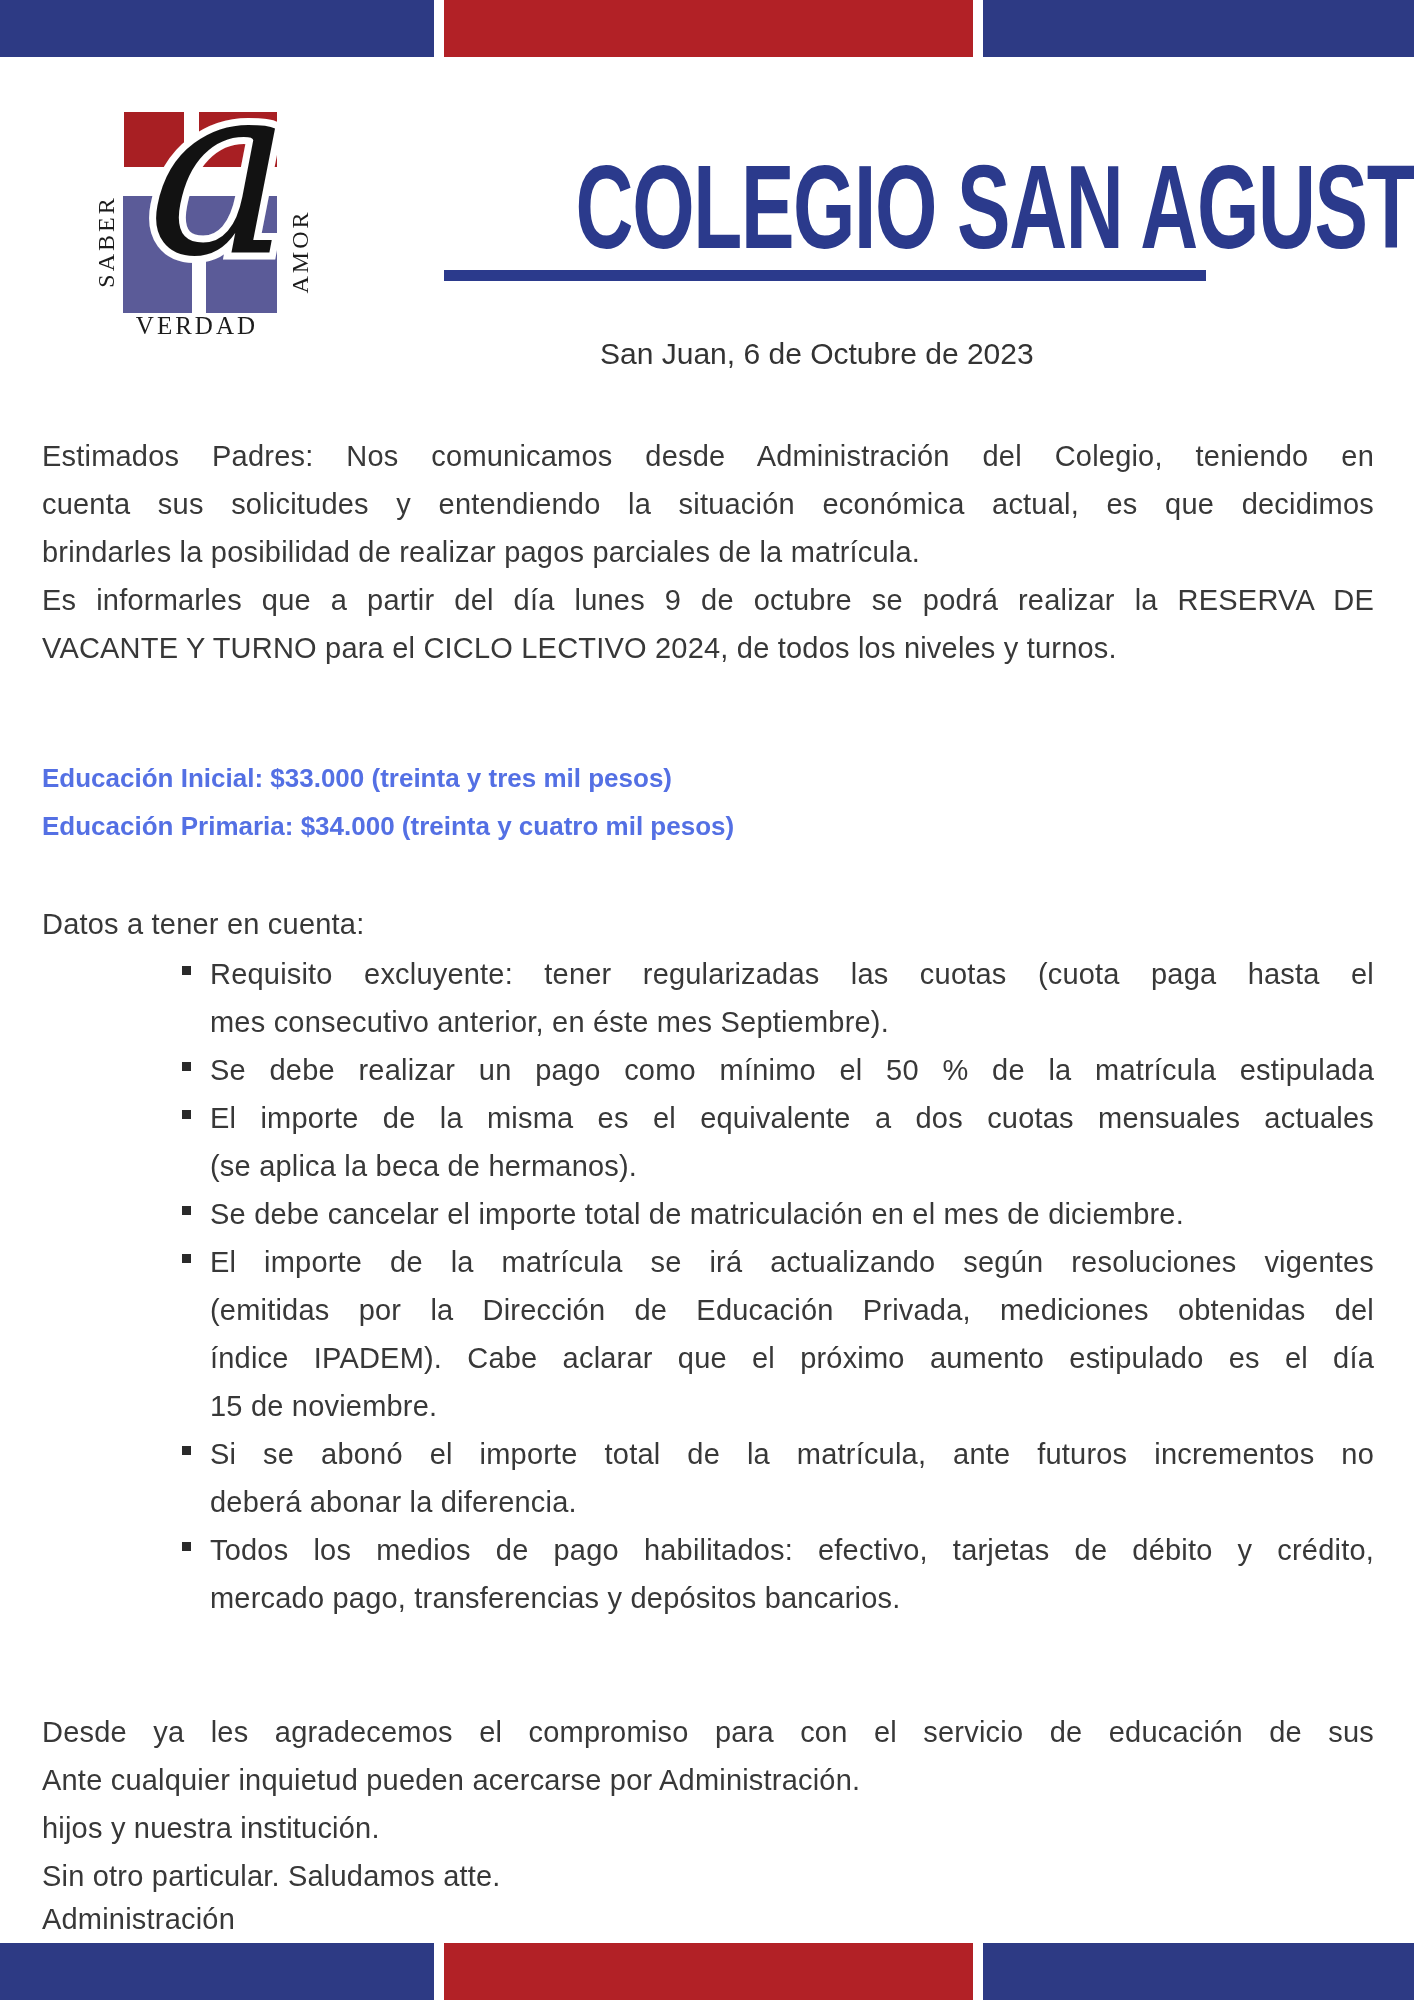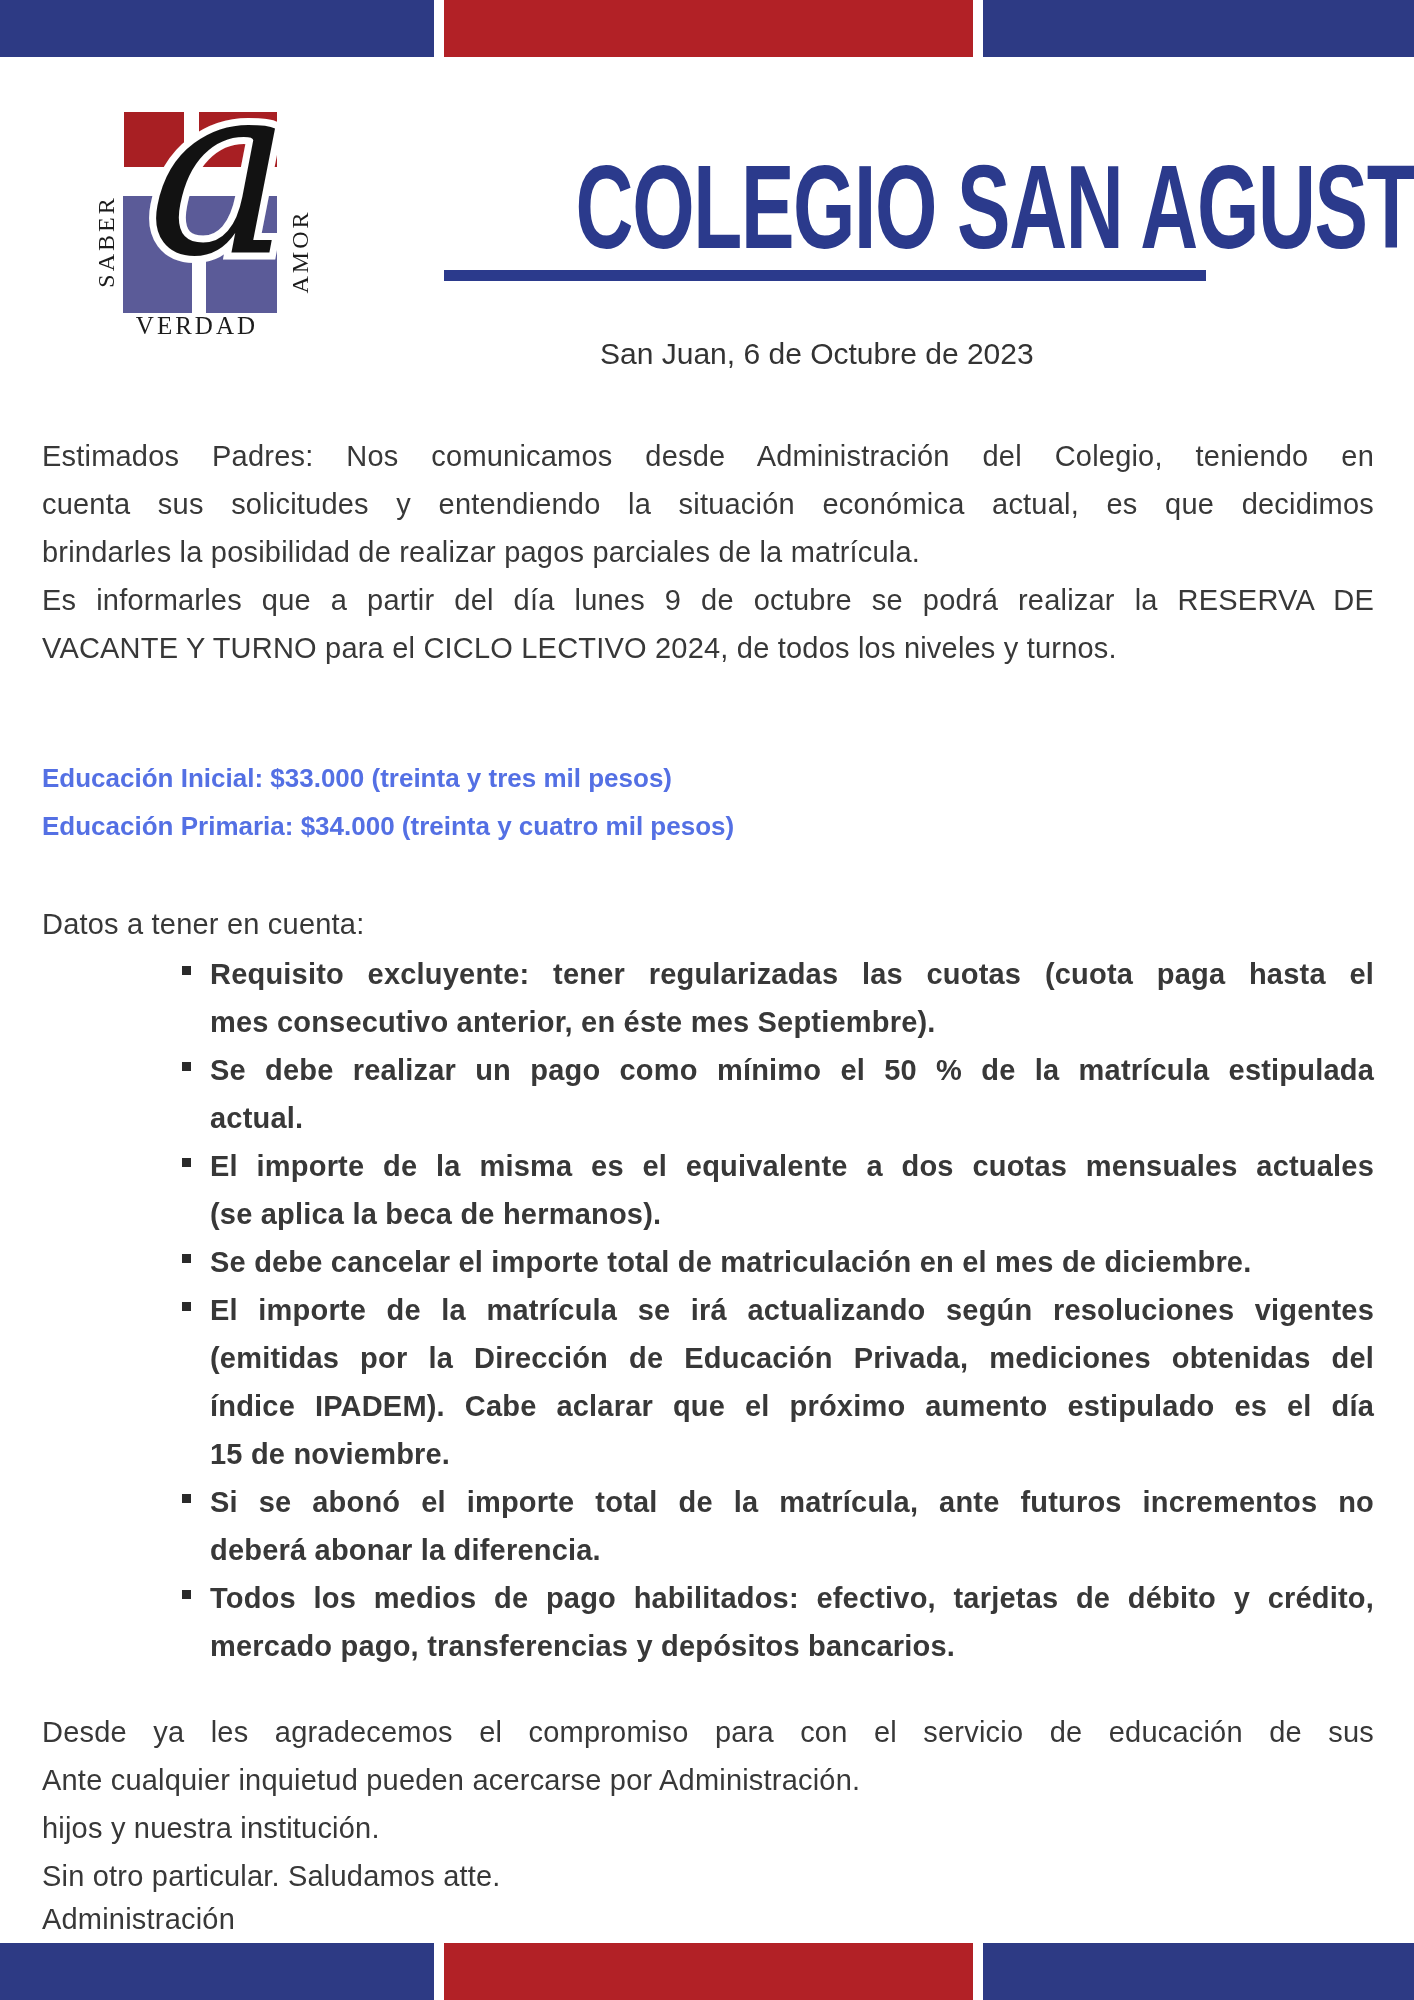--- a/index.html
+++ b/index.html
@@ -44,21 +44,21 @@
   
   .tblock{position:absolute;left:42px;width:1332px;font-size:29px;letter-spacing:0.2px;}
   .ln{height:48px;line-height:48px;white-space:nowrap;text-align:left;}
   .ln.j{white-space:normal;text-align:justify;text-align-last:justify;}
   .intro{top:432px;}
   .highlight{top:754px;color:#5470E4;font-weight:bold;font-size:26px;letter-spacing:0;}
   .datos{top:900px;}
   .closing{top:1708px;}
   .signature{top:1895px;text-align:right;}
   
-  .bullets{position:absolute;left:182px;top:950px;width:1192px;font-size:29px;letter-spacing:0.2px;font-weight:bold;}
+  .bullets{position:absolute;left:182px;top:950px;width:1192px;font-size:29px;letter-spacing:0.2px;}
   .bullet-item{position:relative;}
   .bullet-sq{position:absolute;left:0;top:16px;width:9px;height:9px;background:#2a2a2a;}
   .bullet-lines{margin-left:28px;}
 </style>
 </head>
 <body>
 
 <div class="page">
 
   <div class="stripe top seg-blue-l"></div>
@@ -105,21 +105,20 @@
       <span class="bullet-sq"></span>
       <div class="bullet-lines">
         <div class="ln j">Requisito excluyente: tener regularizadas las cuotas (cuota paga hasta el</div>
         <div class="ln">mes consecutivo anterior, en éste mes Septiembre).</div>
       </div>
     </div>
     <div class="bullet-item">
       <span class="bullet-sq"></span>
       <div class="bullet-lines">
         <div class="ln j">Se debe realizar un pago como mínimo el 50 % de la matrícula estipulada</div>
-        <div class="ln">actual.</div>
       </div>
     </div>
     <div class="bullet-item">
       <span class="bullet-sq"></span>
       <div class="bullet-lines">
         <div class="ln j">El importe de la misma es el equivalente a dos cuotas mensuales actuales</div>
         <div class="ln">(se aplica la beca de hermanos).</div>
       </div>
     </div>
     <div class="bullet-item">

